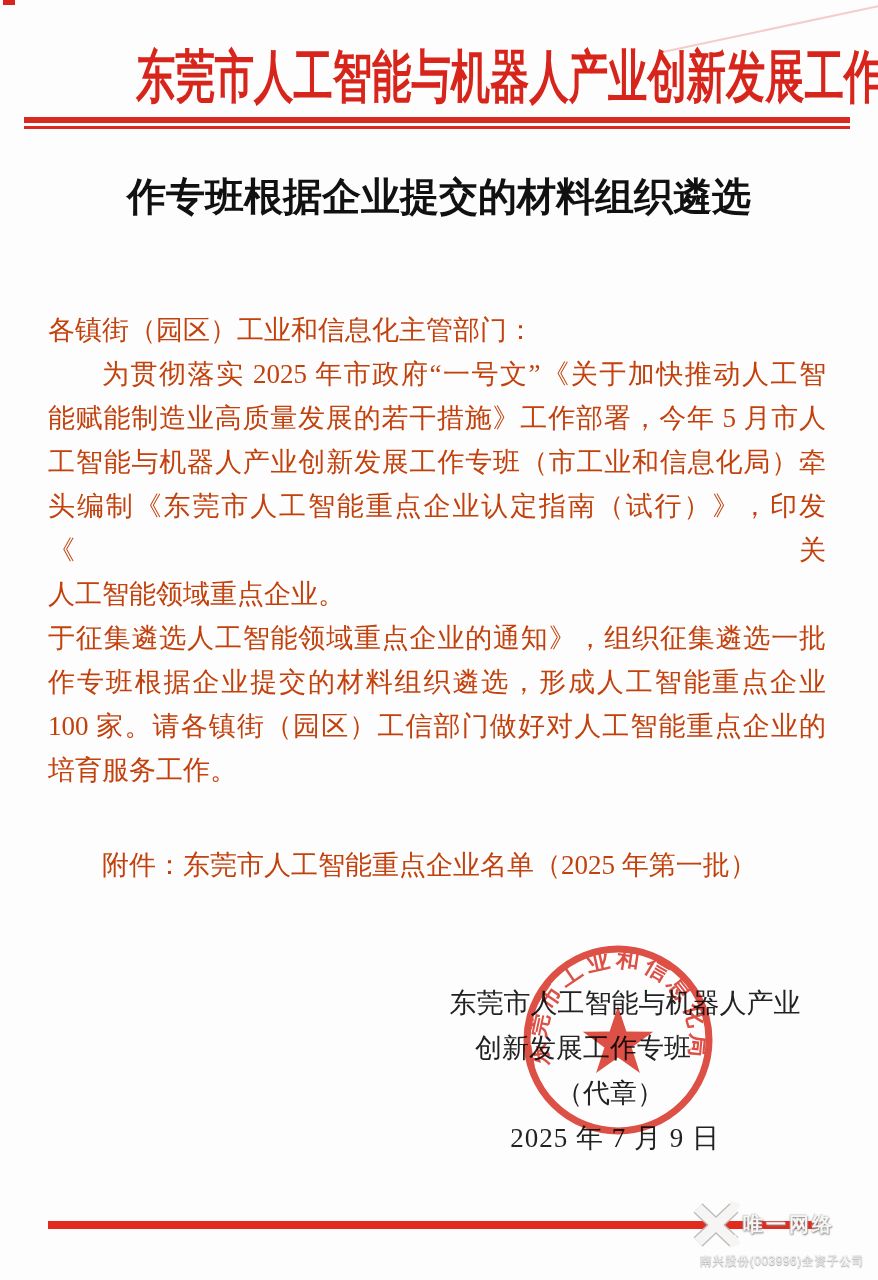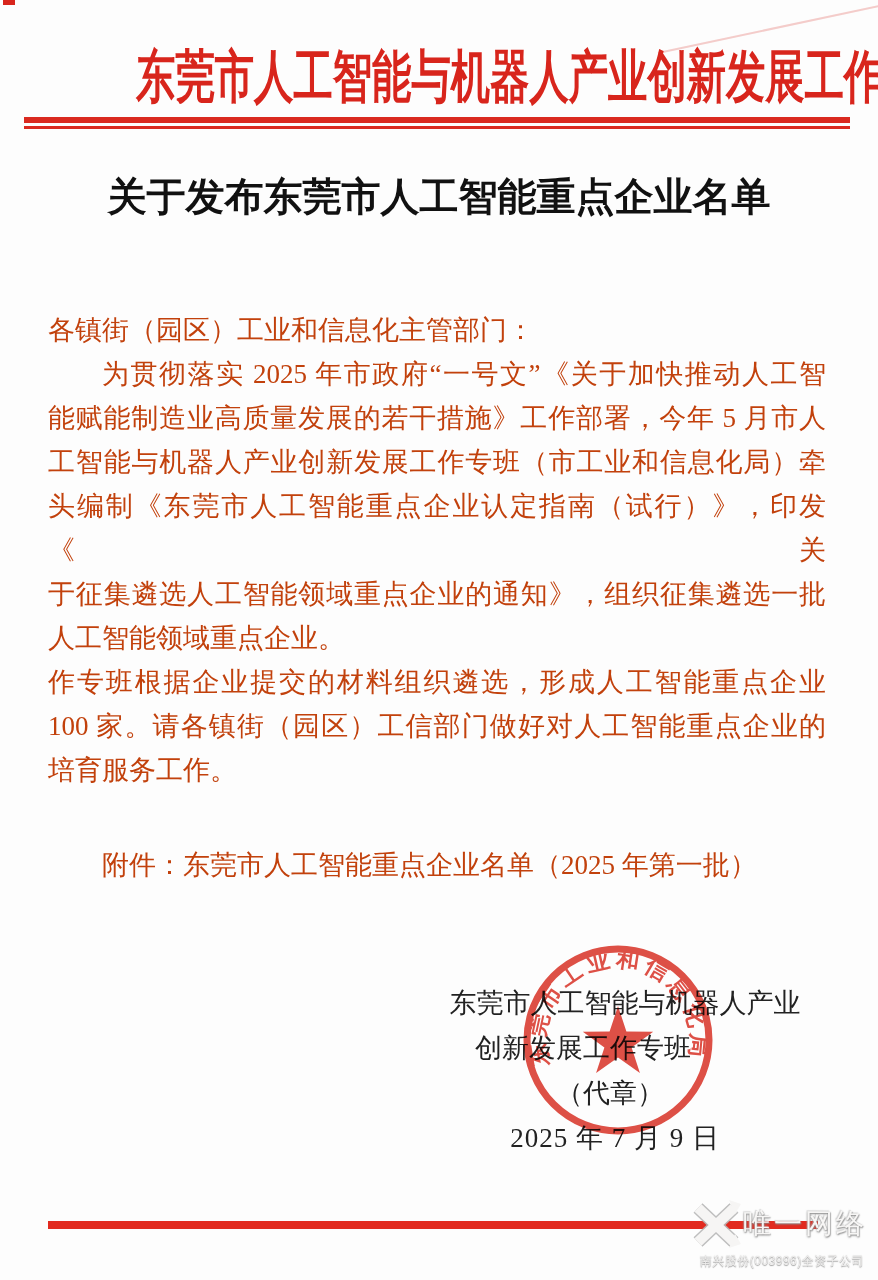--- a/index.html
+++ b/index.html
@@ -60,21 +60,21 @@
   .seal-ring-text{font-family:"Liberation Serif","DejaVu Serif",serif;font-size:23px;font-weight:bold;letter-spacing:4.5px;}
   
   .footer-line{position:absolute;left:48px;top:1221px;width:770px;height:8px;background:#e22a1f;z-index:1;}
   .watermark{
     position:absolute;right:3px;top:1196px;width:186px;z-index:2;
     font-family:"Liberation Sans","DejaVu Sans",sans-serif;
   }
   .wm-row{display:flex;align-items:center;}
   .wm-logo{width:54px;height:56px;flex:0 0 auto;}
   .wm-brand{
-    font-size:28px;font-weight:normal;letter-spacing:3px;color:#f7f6f5;
+    font-size:20px;font-weight:bold;letter-spacing:3px;color:#f7f6f5;
     text-shadow:0 1px 2px rgba(130,130,130,.85),1px 1px 1px rgba(150,150,150,.6),-1px -1px 1px rgba(190,190,190,.5);
     white-space:nowrap;
   }
   .wm-tagline{
     margin-top:1px;text-align:center;font-size:12px;letter-spacing:.5px;color:#f0efee;
     text-shadow:0 1px 1px rgba(140,140,140,.8),0 0 1px rgba(160,160,160,.7);
     white-space:nowrap;
   }
 </style>
 </head>
@@ -83,31 +83,31 @@
 <div class="page">
 
   <div class="speck"></div>
   <div class="scratch"></div>
 
   <div class="banner">东莞市人工智能与机器人产业创新发展工作专班</div>
   <div class="rule-thick"></div>
   <div class="rule-thin"></div>
 
   <div class="doc-title">
-    <div>关于发布东莞市人工智能重点企业名单</div>
+    <div>作专班根据企业提交的材料组织遴选</div>
   </div>
 
   <div class="body-text">
     <div class="line">各镇街（园区）工业和信息化主管部门：</div>
     <div class="line indent just">为贯彻落实 2025 年市政府“一号文”《关于加快推动人工智</div>
     <div class="line just">能赋能制造业高质量发展的若干措施》工作部署，今年 5 月市人</div>
     <div class="line just">工智能与机器人产业创新发展工作专班（市工业和信息化局）牵</div>
     <div class="line just">头编制《东莞市人工智能重点企业认定指南（试行）》，印发《关</div>
+    <div class="line">人工智能领域重点企业。</div>
     <div class="line just">于征集遴选人工智能领域重点企业的通知》，组织征集遴选一批</div>
-    <div class="line">人工智能领域重点企业。</div>
     <div class="line just">作专班根据企业提交的材料组织遴选，形成人工智能重点企业</div>
     <div class="line just">100 家。请各镇街（园区）工信部门做好对人工智能重点企业的</div>
     <div class="line">培育服务工作。</div>
     <div class="attachment">附件：东莞市人工智能重点企业名单（2025 年第一批）</div>
   </div>
 
   <div class="signature">
     <div class="sig-1">东莞市人工智能与机器人产业</div>
     <div class="sig-2">创新发展工作专班</div>
     <div class="sig-3">（代章）</div>

